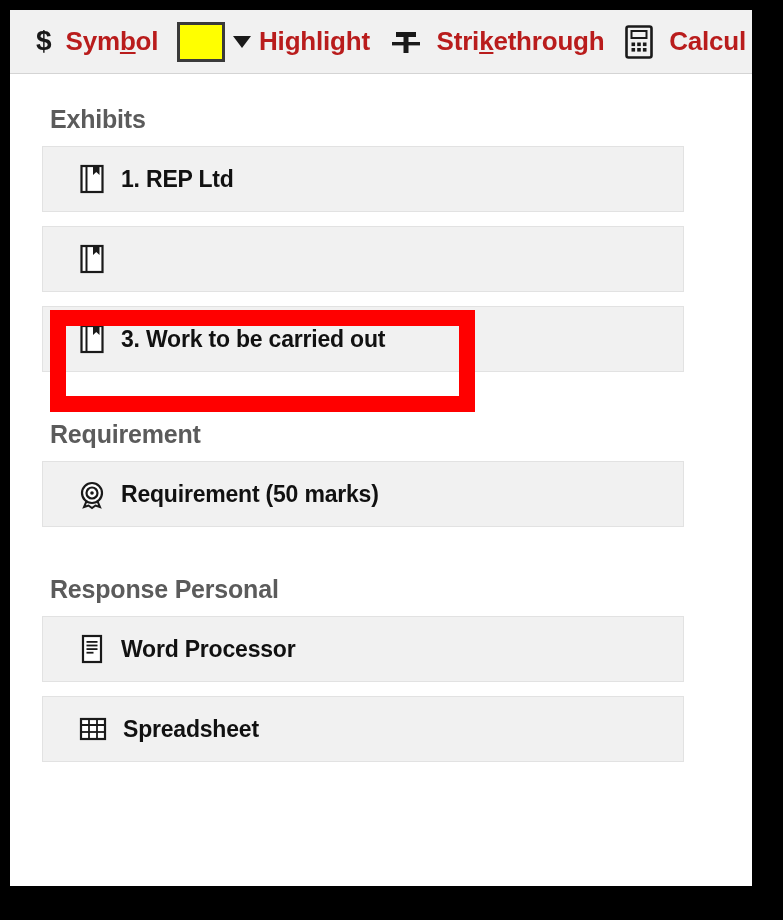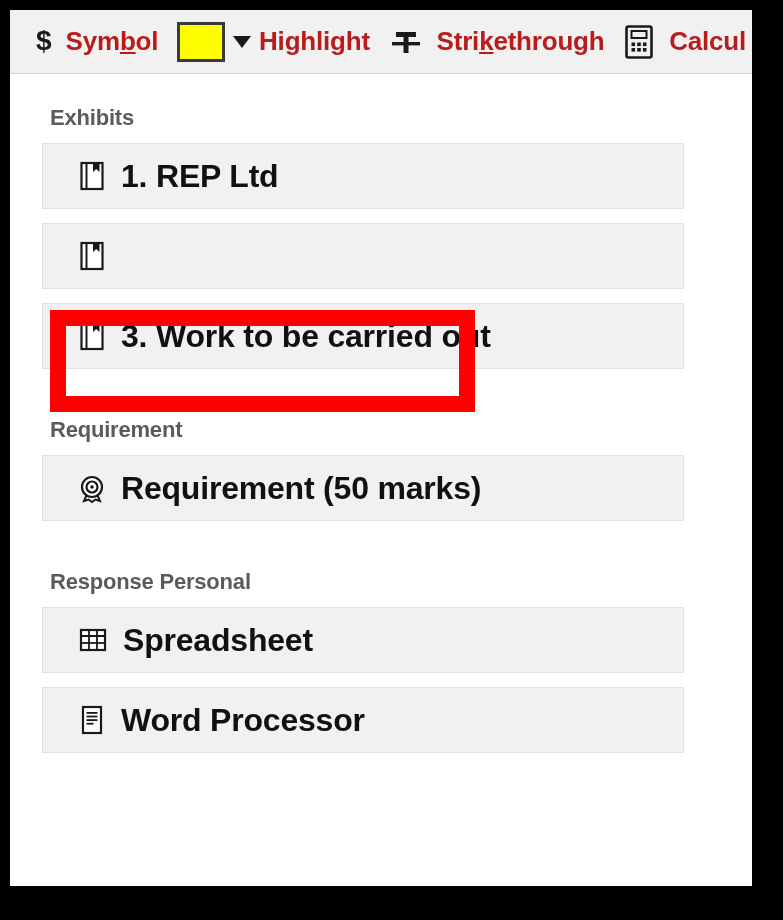--- a/index.html
+++ b/index.html
@@ -83,21 +83,21 @@
   
   #content {
     position: absolute;
     left: 0; top: 65px;
     width: 742px; height: 811px;
     background: #ffffff;
     padding: 30px 0 0 32px;
   }
 
   .section-title {
-    font-size: 22px;
+    font-size: 25px;
     font-weight: bold;
     color: #5b5b5b;
     margin: 0 0 12px 8px;
     letter-spacing: -0.2px;
   }
   .section-title.spaced { margin-top: 48px; }
 
   .item-list { width: 642px; }
 
   .item-row {
@@ -105,21 +105,21 @@
     width: 642px;
     height: 66px;
     background: #f1f1f1;
     border: 1px solid #e2e2e2;
     display: flex;
     align-items: center;
     padding-left: 34px;
     margin-bottom: 14px;
   }
   .item-label {
-    font-size: 32px;
+    font-size: 23px;
     font-weight: bold;
     color: #111111;
     margin-left: 14px;
     letter-spacing: -0.2px;
   }
 
   
   #red-box {
     position: absolute;
     left: 40px;
@@ -252,44 +252,44 @@
           </span>
           <span class="item-label">Requirement (50 marks)</span>
         </div>
       </div>
 
       <div class="section-title spaced">Response Personal</div>
       <div class="item-list">
 
         <div class="item-row">
           <span class="icon-box">
+            <svg width="30" height="32" viewBox="0 0 30 32">
+              <rect x="6" y="3" width="18" height="26" fill="#ffffff" stroke="#1a1a1a" stroke-width="2.2"></rect>
+              <rect x="9.5" y="8" width="11" height="1.8" fill="#1a1a1a"></rect>
+              <rect x="9.5" y="11.6" width="11" height="1.8" fill="#1a1a1a"></rect>
+              <rect x="9.5" y="15.2" width="11" height="1.8" fill="#1a1a1a"></rect>
+              <rect x="9.5" y="18.8" width="7" height="1.8" fill="#1a1a1a"></rect>
+            </svg>
+          </span>
+          <span class="item-label">Word Processor</span>
+        </div>
+
+        <div class="item-row">
+          <span class="icon-box">
             <svg width="32" height="32" viewBox="0 0 32 32">
               <rect x="4" y="6" width="24" height="20" fill="#ffffff" stroke="#1a1a1a" stroke-width="2.2"></rect>
               <line x1="4" y1="12" x2="28" y2="12" stroke="#1a1a1a" stroke-width="2"></line>
               <line x1="4" y1="19" x2="28" y2="19" stroke="#1a1a1a" stroke-width="1.8"></line>
               <line x1="12" y1="6" x2="12" y2="26" stroke="#1a1a1a" stroke-width="1.8"></line>
               <line x1="20" y1="6" x2="20" y2="26" stroke="#1a1a1a" stroke-width="1.8"></line>
             </svg>
           </span>
           <span class="item-label">Spreadsheet</span>
         </div>
 
-        <div class="item-row">
-          <span class="icon-box">
-            <svg width="30" height="32" viewBox="0 0 30 32">
-              <rect x="6" y="3" width="18" height="26" fill="#ffffff" stroke="#1a1a1a" stroke-width="2.2"></rect>
-              <rect x="9.5" y="8" width="11" height="1.8" fill="#1a1a1a"></rect>
-              <rect x="9.5" y="11.6" width="11" height="1.8" fill="#1a1a1a"></rect>
-              <rect x="9.5" y="15.2" width="11" height="1.8" fill="#1a1a1a"></rect>
-              <rect x="9.5" y="18.8" width="7" height="1.8" fill="#1a1a1a"></rect>
-            </svg>
-          </span>
-          <span class="item-label">Word Processor</span>
-        </div>
-
       </div>
 
     </div>
 
     <div id="red-box-inner"></div>
     <div id="red-box"></div>
 
   </div>
 </div>
 

